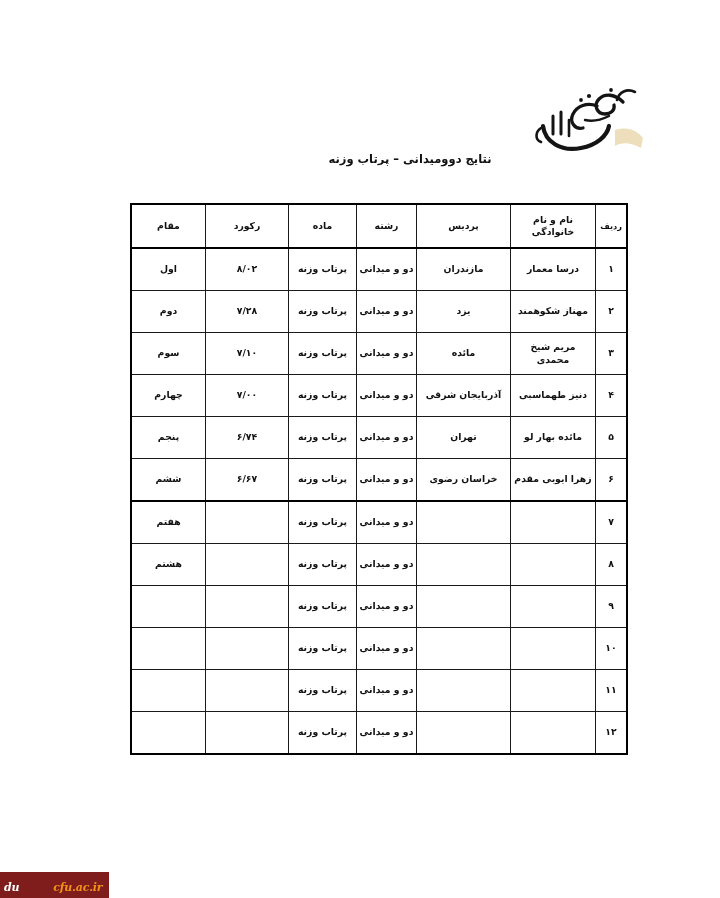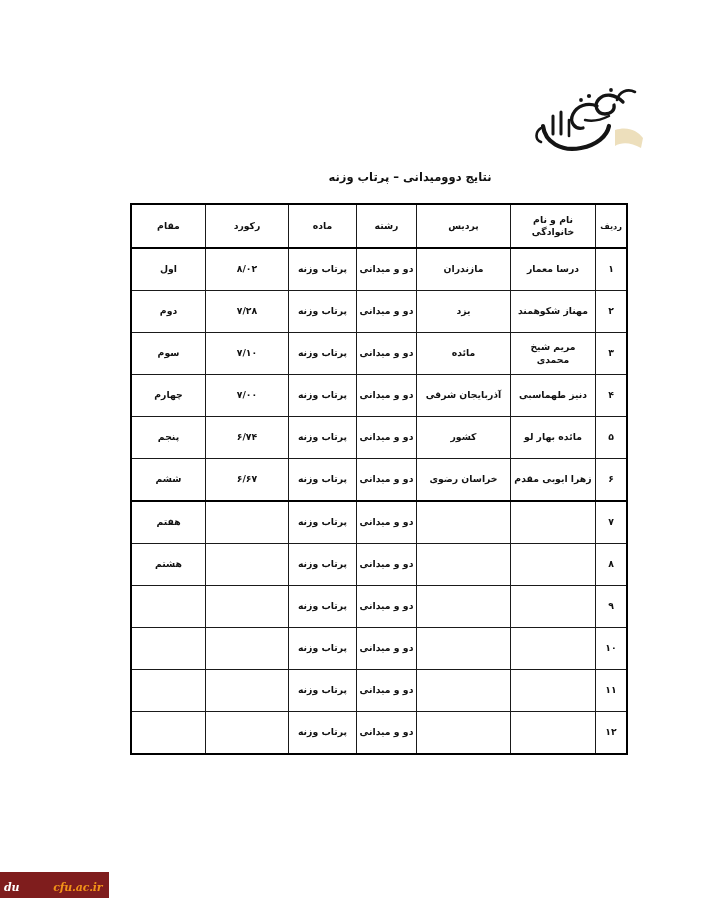--- a/index.html
+++ b/index.html
@@ -55,21 +55,21 @@
     line-height: 1.45;
     color: #2a2a2a;
     font-weight: bold;
     letter-spacing: -0.1px;
   }
 
   
   .doc-title {
     position: absolute;
     left: 296px;
-    top: 108px;
+    top: 90px;
     width: 228px;
     text-align: center;
     font-size: 11.5px;
     font-weight: bold;
     color: #111111;
     white-space: nowrap;
     letter-spacing: 0.1px;
   }
 
   
@@ -223,21 +223,21 @@
           <td class="col-name">دنیز طهماسبی</td>
           <td class="col-pardis">آذربایجان شرقی</td>
           <td class="col-reshte">دو و میدانی</td>
           <td class="col-made">پرتاب وزنه</td>
           <td class="col-record">۷/۰۰</td>
           <td class="col-magham">چهارم</td>
         </tr>
         <tr>
           <td class="col-radif">۵</td>
           <td class="col-name">مائده بهار لو</td>
-          <td class="col-pardis">کشور</td>
+          <td class="col-pardis">تهران</td>
           <td class="col-reshte">دو و میدانی</td>
           <td class="col-made">پرتاب وزنه</td>
           <td class="col-record">۶/۷۴</td>
           <td class="col-magham">پنجم</td>
         </tr>
         <tr class="last-scored">
           <td class="col-radif">۶</td>
           <td class="col-name">زهرا ایوبی مقدم</td>
           <td class="col-pardis">خراسان رضوی</td>
           <td class="col-reshte">دو و میدانی</td>

